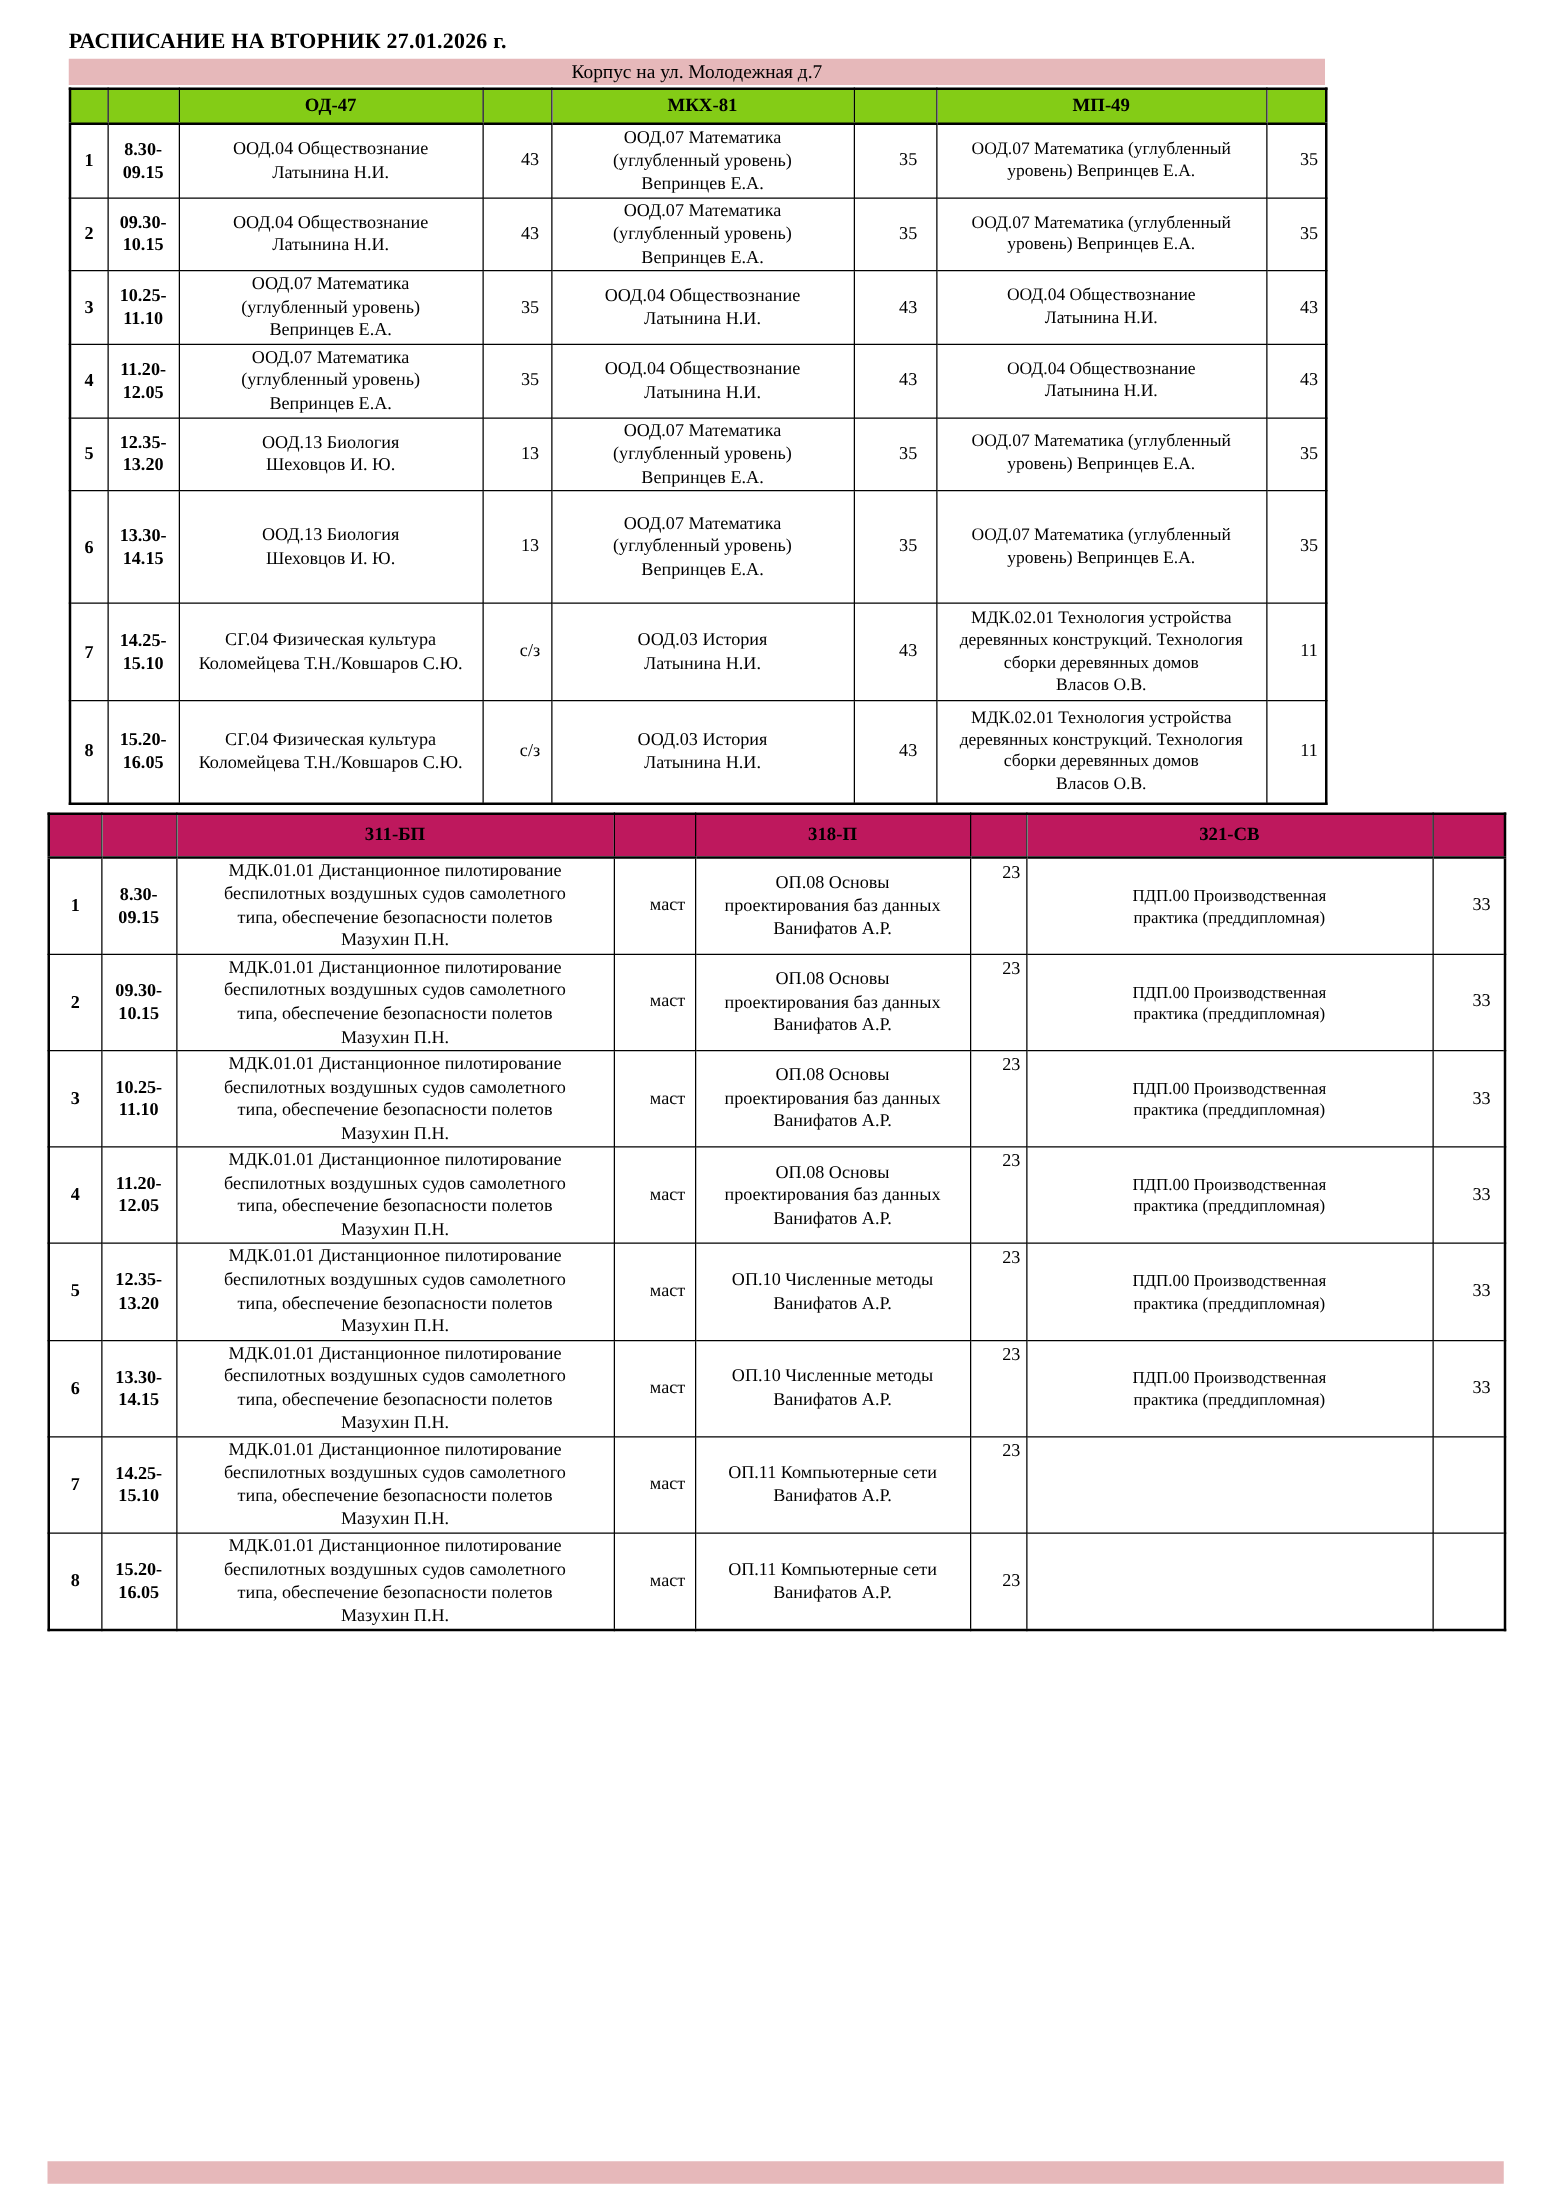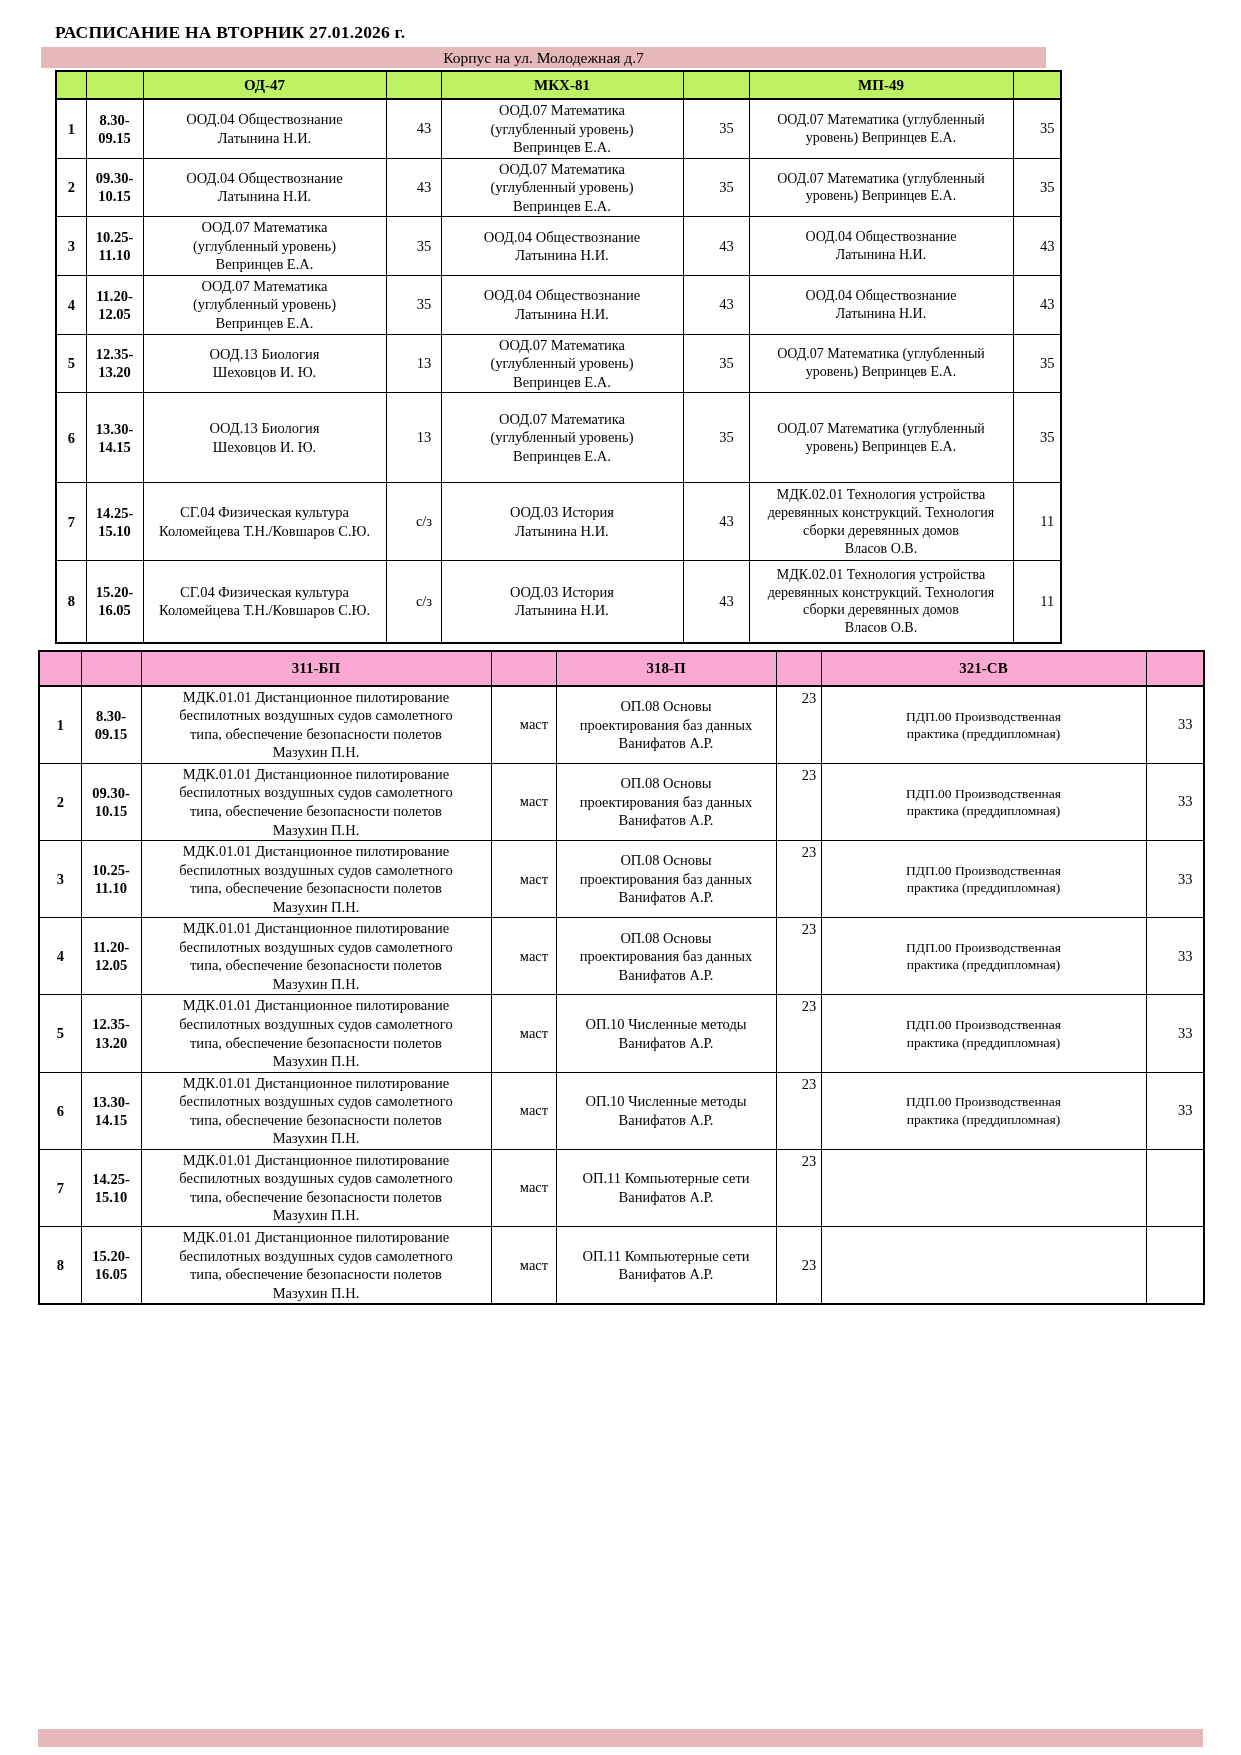--- a/index.html
+++ b/index.html
@@ -5,30 +5,30 @@
   html,body{margin:0;padding:0;}
   body{
     width:1241px;height:1755px;background:#ffffff;position:relative;overflow:hidden;
     font-family:"Liberation Serif","DejaVu Serif",serif;color:#000;
   }
   .title{
     margin:22px 0 4px 55px;width:1005px;text-align:left;
     font-size:17.5px;font-weight:bold;letter-spacing:.2px;
   }
   .banner{
-    margin-left:41px;width:1005px;height:21px;background:#e6b8ba;
+    margin-left:55px;width:1005px;height:21px;background:#e6b8ba;
     text-align:center;font-size:15.5px;line-height:21px;
   }
   table{border-collapse:collapse;table-layout:fixed;border:2px solid #000;}
   #t1{margin:2px 0 0 55px;width:1005px;}
   #t2{margin:6px 0 0 38px;width:1165px;}
   td,th{border:1px solid #000;padding:1px 3px;vertical-align:middle;overflow:hidden;}
   thead th{border-bottom:2px solid #000;font-size:15px;font-weight:bold;text-align:center;}
-  #t1 thead th{background:#bef264;height:24px;}
-  #t2 thead th{background:#f9a8d4;height:31px;}
+  #t1 thead th{background:#84cc16;height:24px;}
+  #t2 thead th{background:#be185d;height:31px;}
   td.num,td.time{text-align:center;font-weight:bold;font-size:14.5px;white-space:pre-line;line-height:1.25;}
   td.subject{text-align:center;font-size:14.5px;white-space:pre-line;line-height:1.28;}
   td.room{text-align:center;font-size:14.5px;padding-left:24px;}
   #t2 td.subj2{font-size:13.5px;}
   #t1 tbody tr:nth-child(1){height:52px;}
   #t1 tbody tr:nth-child(2){height:52px;}
   #t1 tbody tr:nth-child(3){height:53px;}
   #t1 tbody tr:nth-child(4){height:53px;}
   #t1 tbody tr:nth-child(5){height:55px;}
   #t1 tbody tr:nth-child(6){height:90px;}

